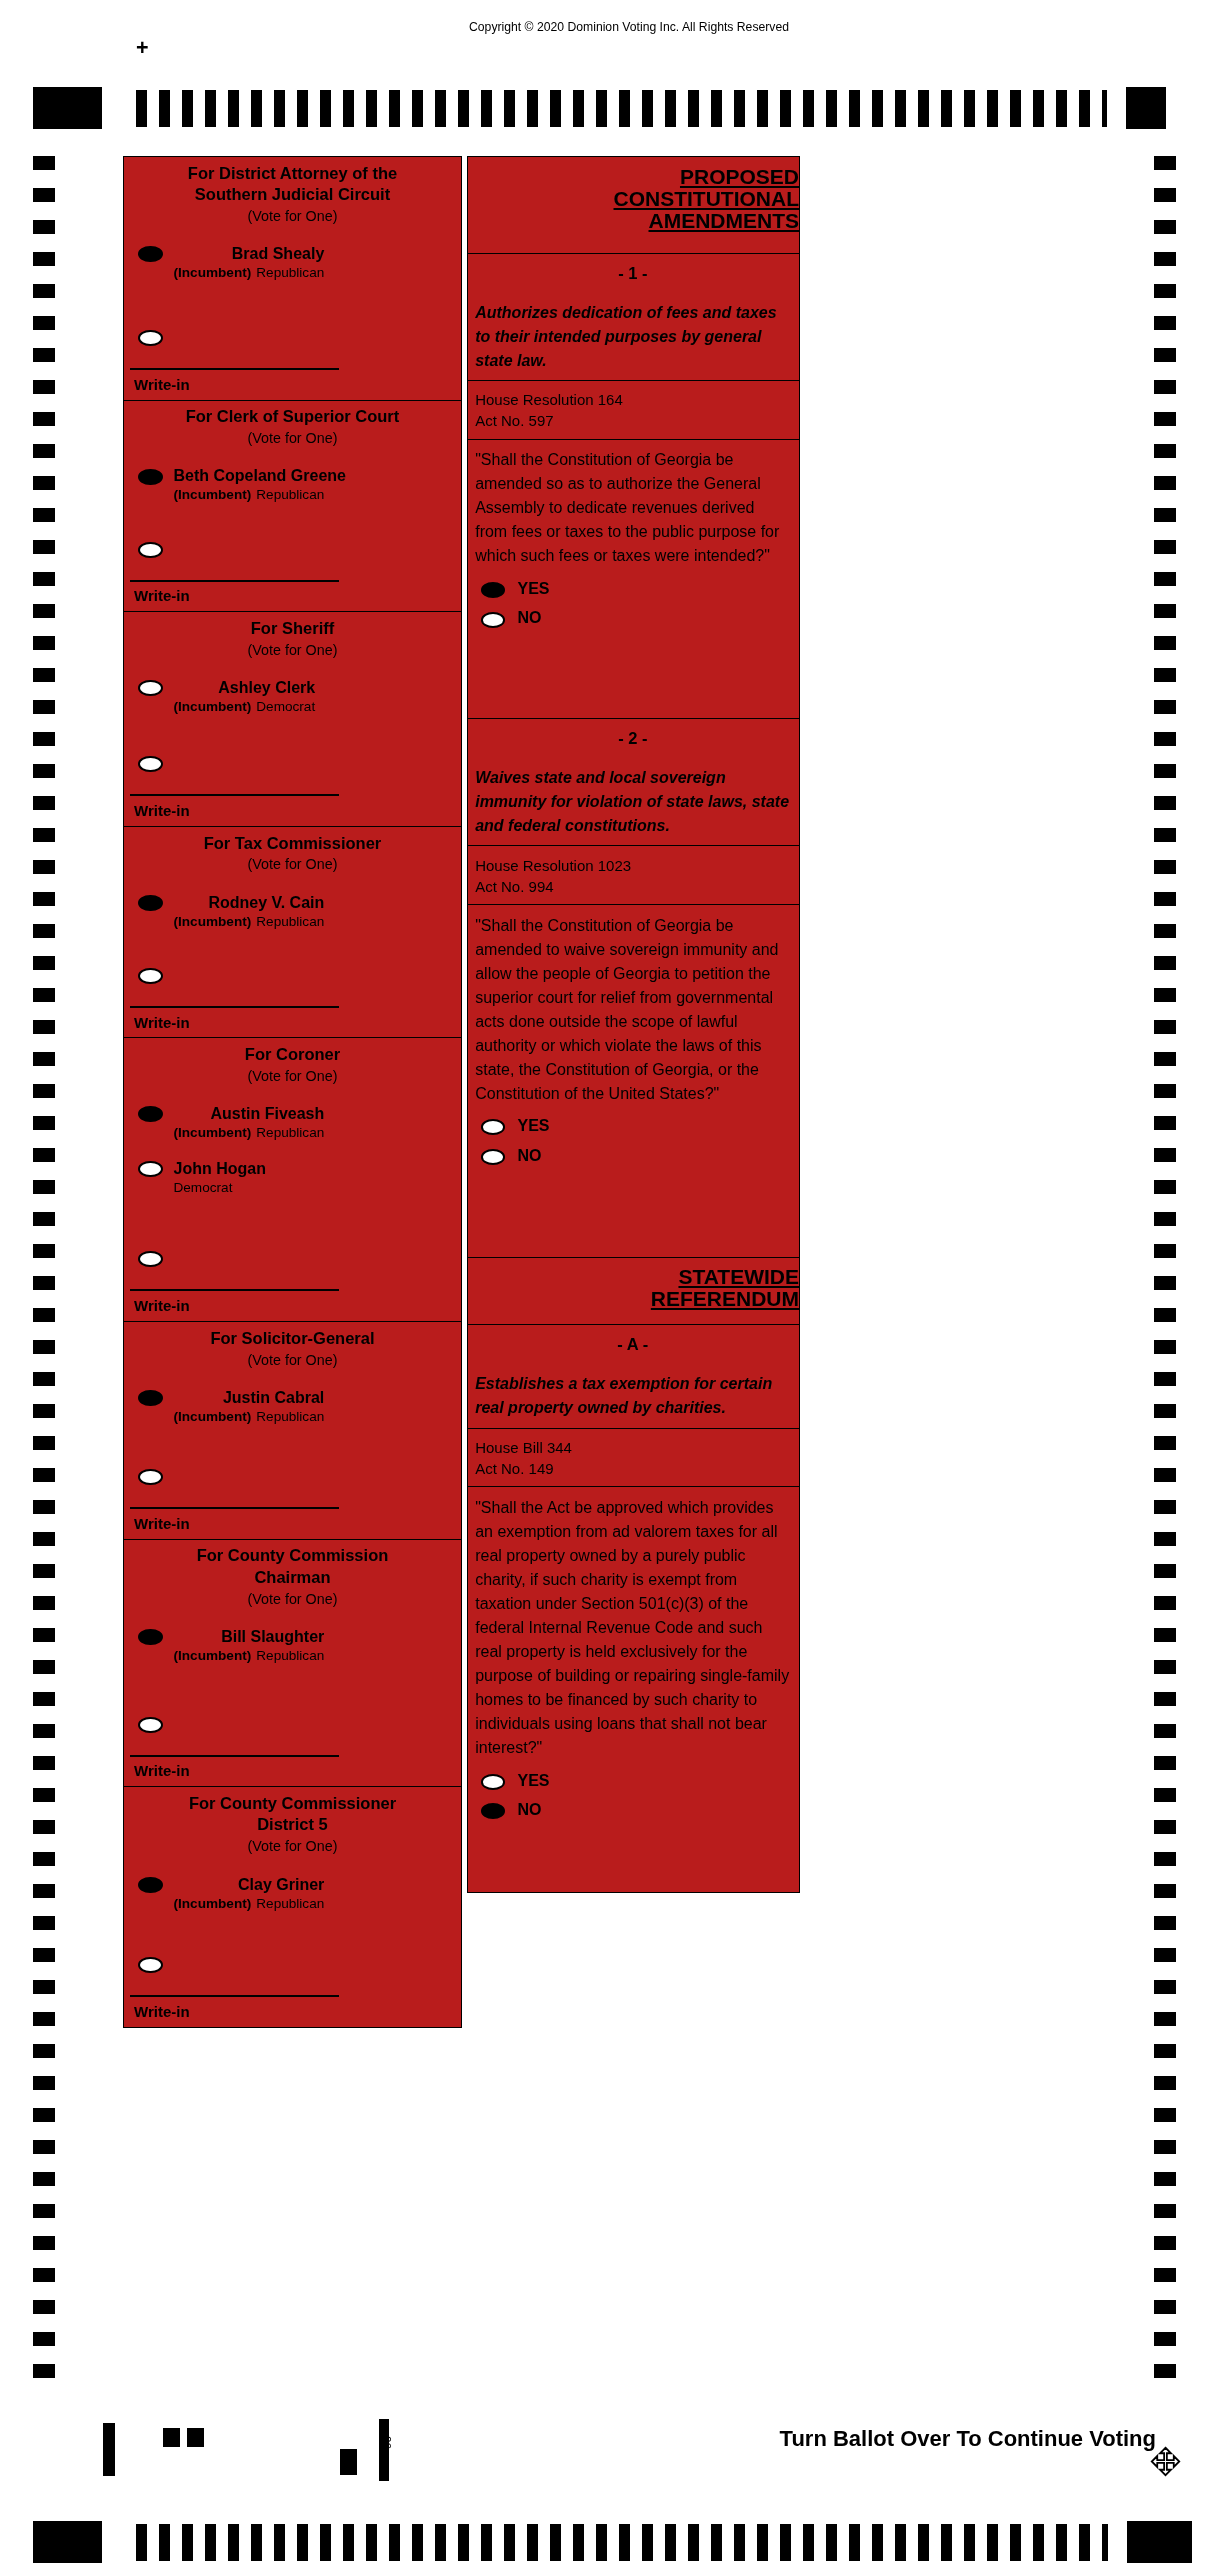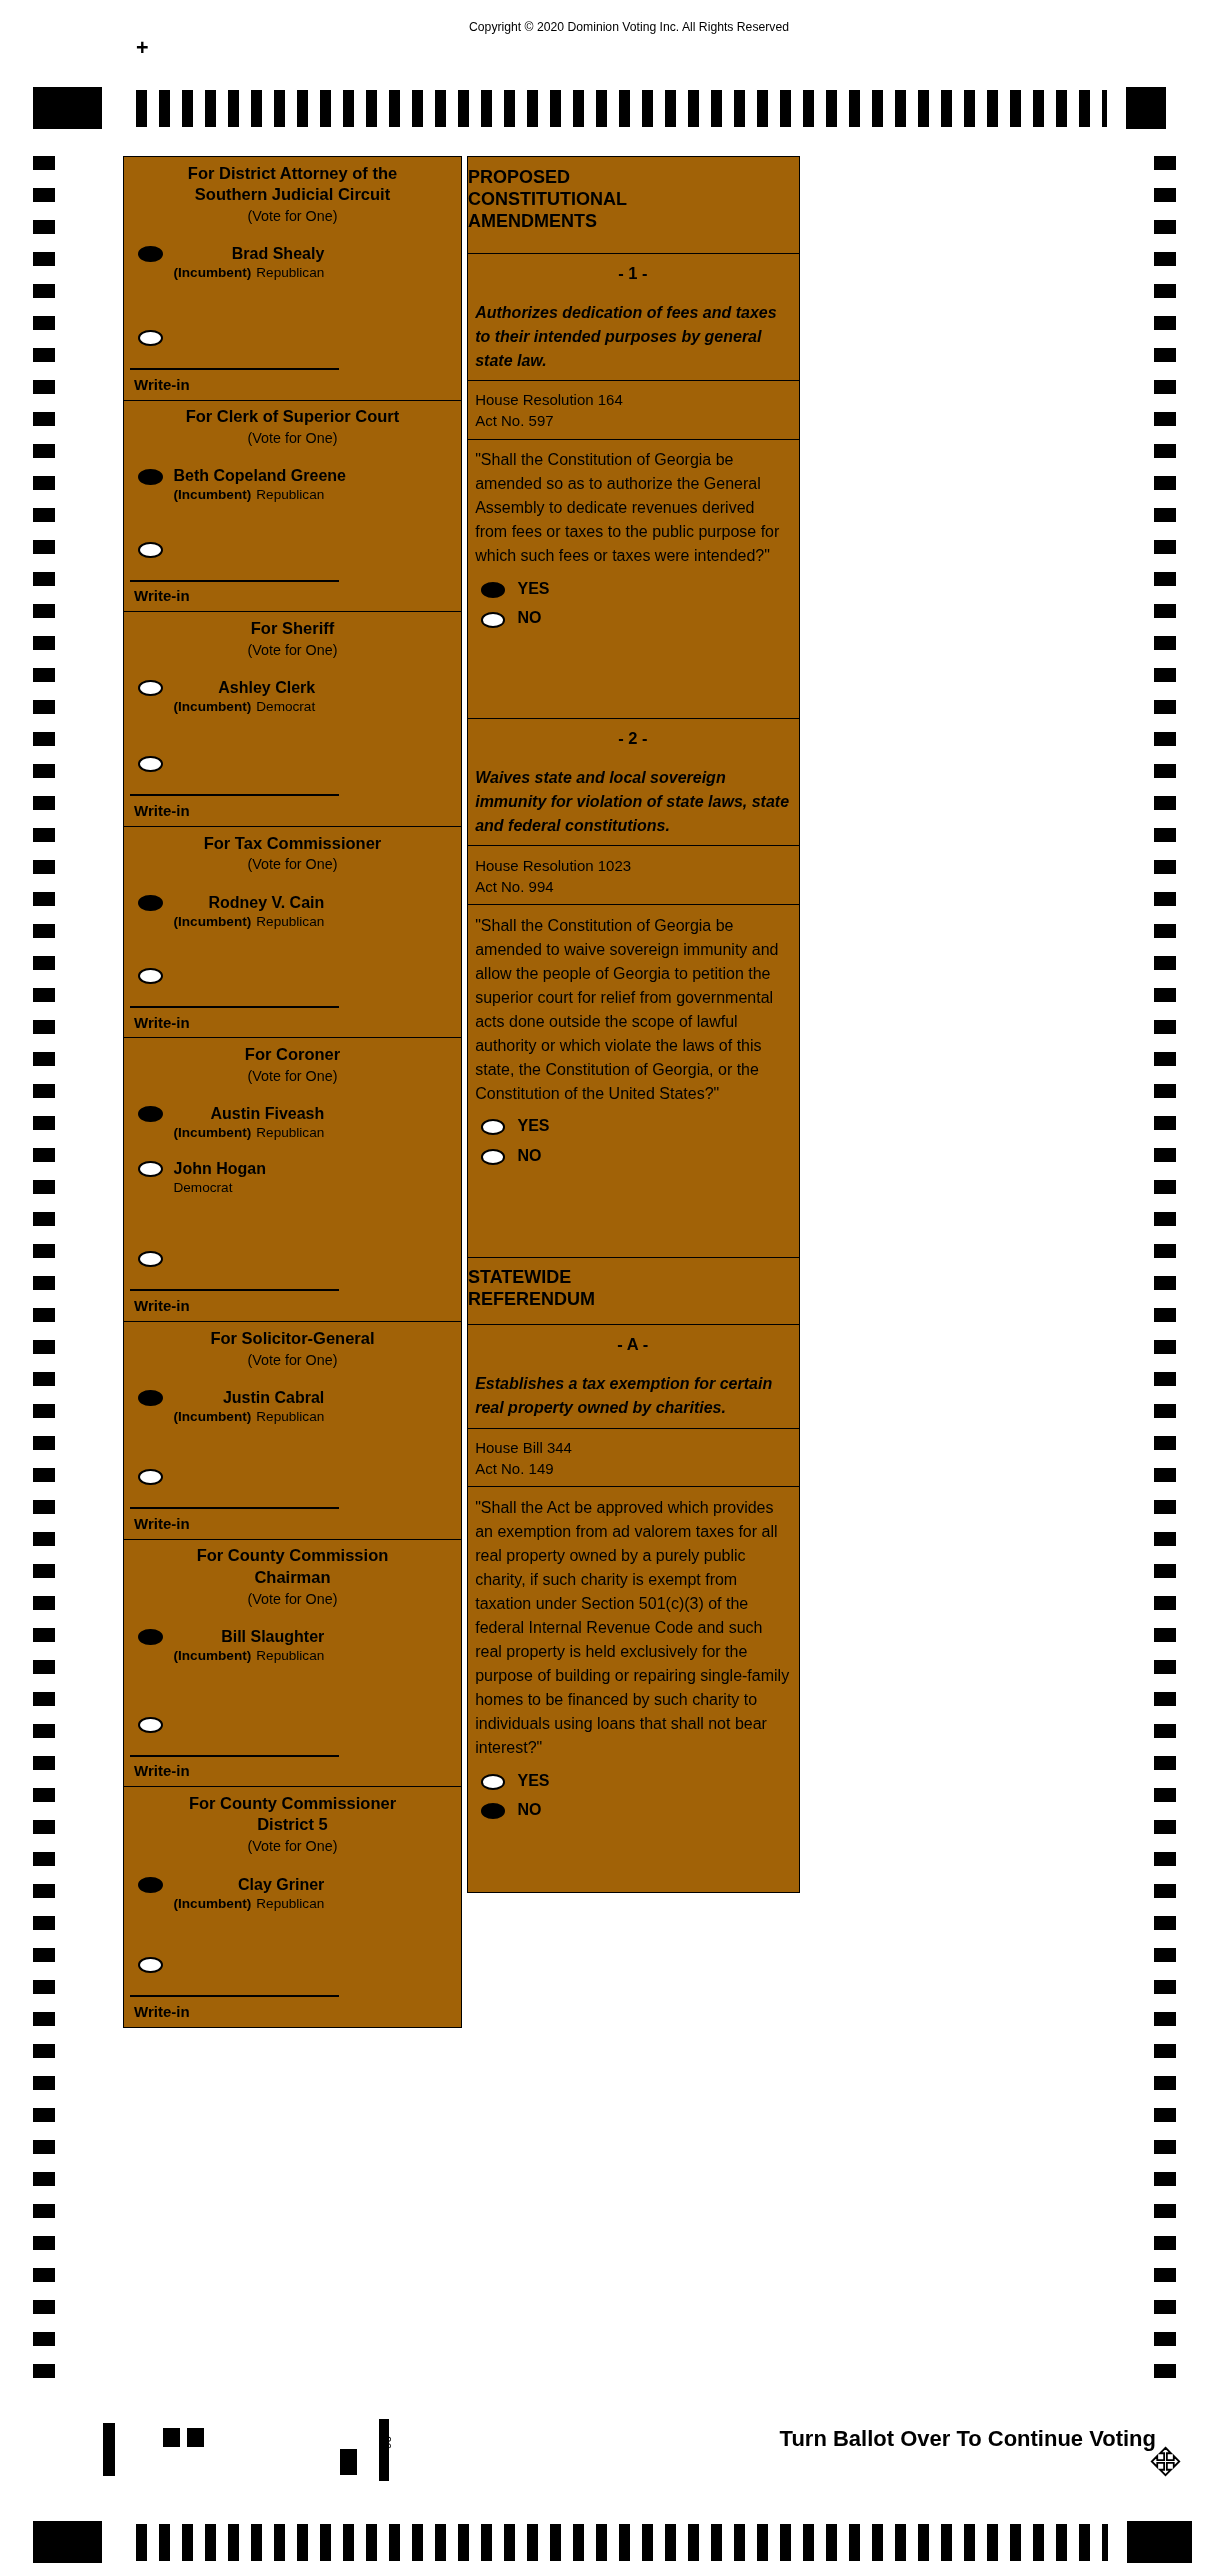--- a/index.html
+++ b/index.html
@@ -31,42 +31,42 @@
 
   .edge { position:absolute; top:156px; width:21.5px; height:2238px;
     background:repeating-linear-gradient(180deg, #000 0 14.3px, transparent 14.3px 32px); }
   .edge.left { left:33px; }
   .edge.right { left:1154px; }
 
   
   .col { position:absolute; top:156px; }
   .col.contests { left:123px; width:339px; }
   .col.measures { left:467px; width:333px; }
-  .box { border:1.4px solid #000; background:#a16207; position:relative; }
+  .box { border:1.4px solid #000; background:#b91c1c; position:relative; }
   .box + .box { margin-top:-1.4px; }
 
   
   .c-title { font-weight:bold; font-size:16.5px; line-height:21.5px; text-align:center; padding:5.7px 4.3px 0; }
   .c-instr { font-size:14.3px; line-height:18.6px; text-align:center; margin-top:1.4px; }
   .cand { display:flex; gap:10.8px; margin:18.6px 10px 0 14.3px; align-items:flex-start; }
   .cand + .cand { margin-top:18px; }
   .bubble { display:inline-block; width:24.4px; height:16px; border:2.2px solid #000;
     border-radius:50%; background:#fff; flex:0 0 auto; margin-top:2.2px; }
   .bubble[data-filled="true"] { background:#000; }
   .cand-name { font-size:16px; font-weight:bold; line-height:19.4px;text-align:right; }
   .cand-detail { font-size:13.6px; line-height:17px; margin-top:0.7px; }
   .inc { font-weight:bold; margin-right:5px; }
   .inc:empty { margin-right:0; }
   .wi-bubble { position:absolute; left:14.3px; bottom:54px; }
   .wi-line { position:absolute; left:5.7px; bottom:30px; width:209px; border-bottom:2.2px solid #000; }
   .wi-label { position:absolute; left:10px; bottom:7.2px; font-size:15px; font-weight:bold; }
 
   
   .mbox { padding:4.3px 8.6px 0 7.2px; }
-  .m-head { font-weight:bold; font-size:18px; line-height:22px; text-align:left; padding-top:8.6px; }
+  .m-head { font-weight:bold; font-size:21px; line-height:22px; text-align:right; padding-top:8.6px;text-decoration:underline; }
   .m-num { font-weight:bold; font-size:16.5px; text-align:center; margin-top:5.7px; }
   .m-summary { font-weight:bold; font-size:16px; line-height:24px; margin-top:18px;font-style:italic; }
   .sep { border:0; border-top:1.4px solid #000; margin:7.2px -8.6px 8.6px -7.2px; }
   .m-ref { font-size:15px; line-height:21px; }
   .m-question { font-size:16px; line-height:24px; margin-top:1.4px; }
   .opt { display:flex; align-items:center; gap:12.2px; margin:11.5px 0 0 5.7px; }
   .opt-label { font-size:16px; font-weight:bold; }
 
   
   .turn-note { position:absolute; top:2426px; right:69px; font-size:22px; font-weight:bold; }

